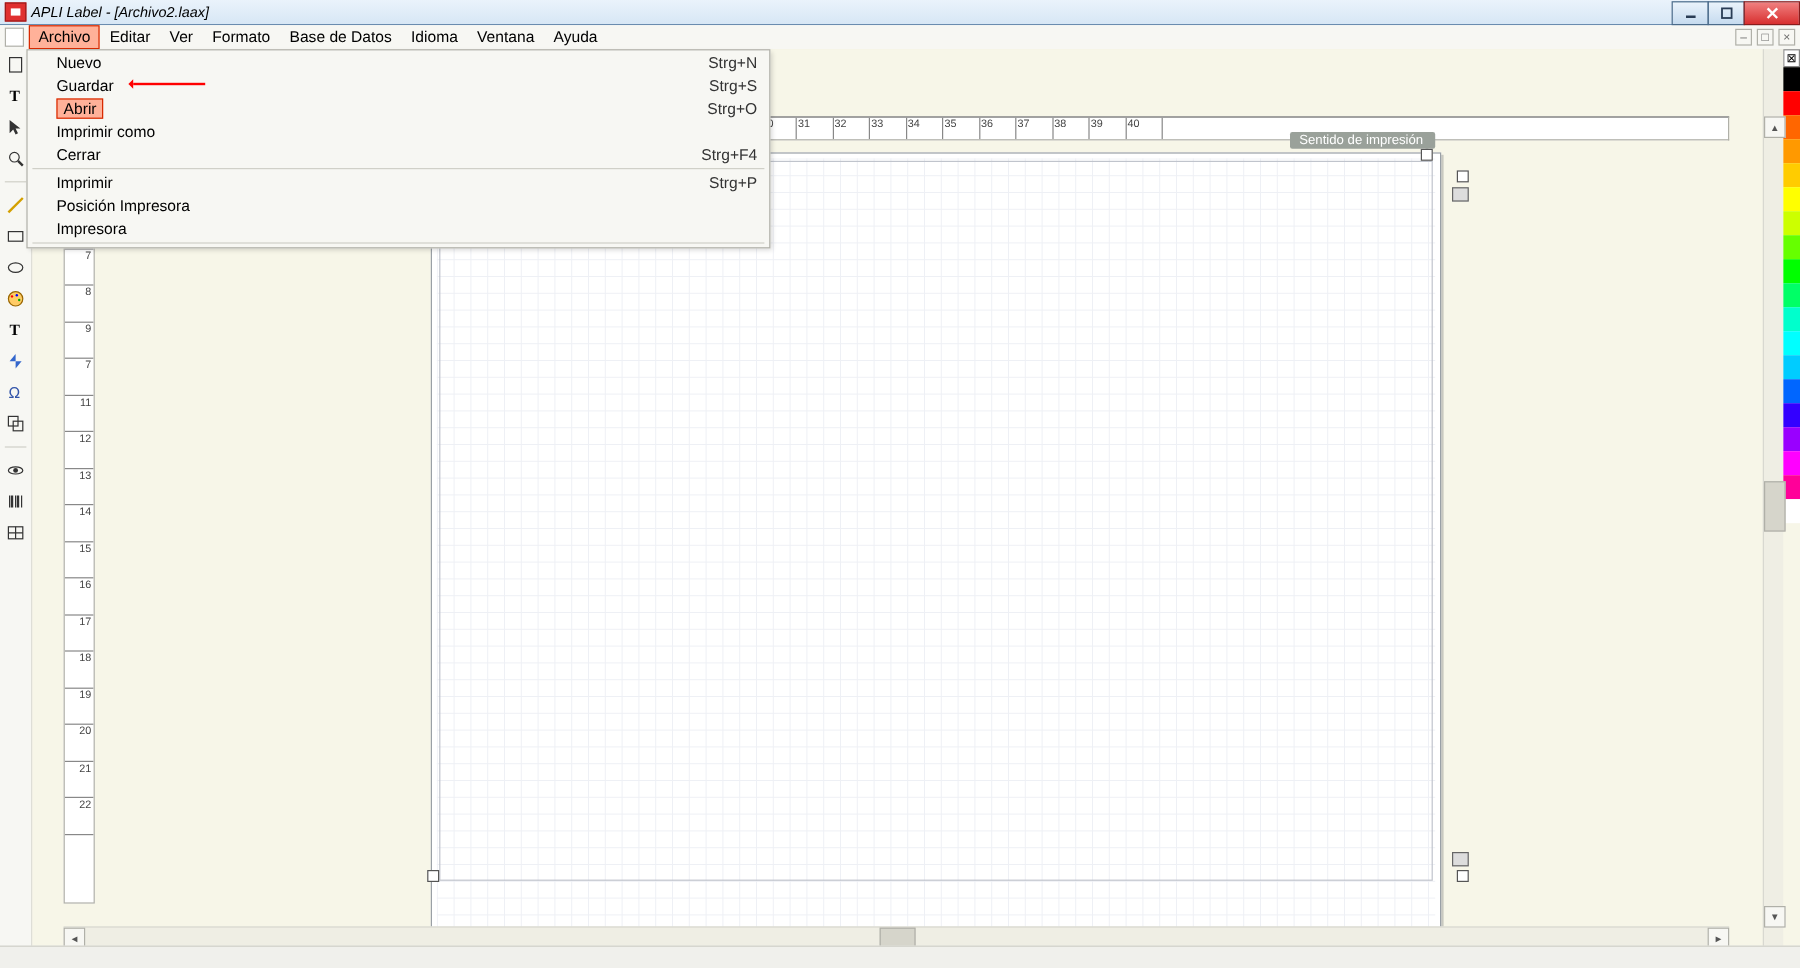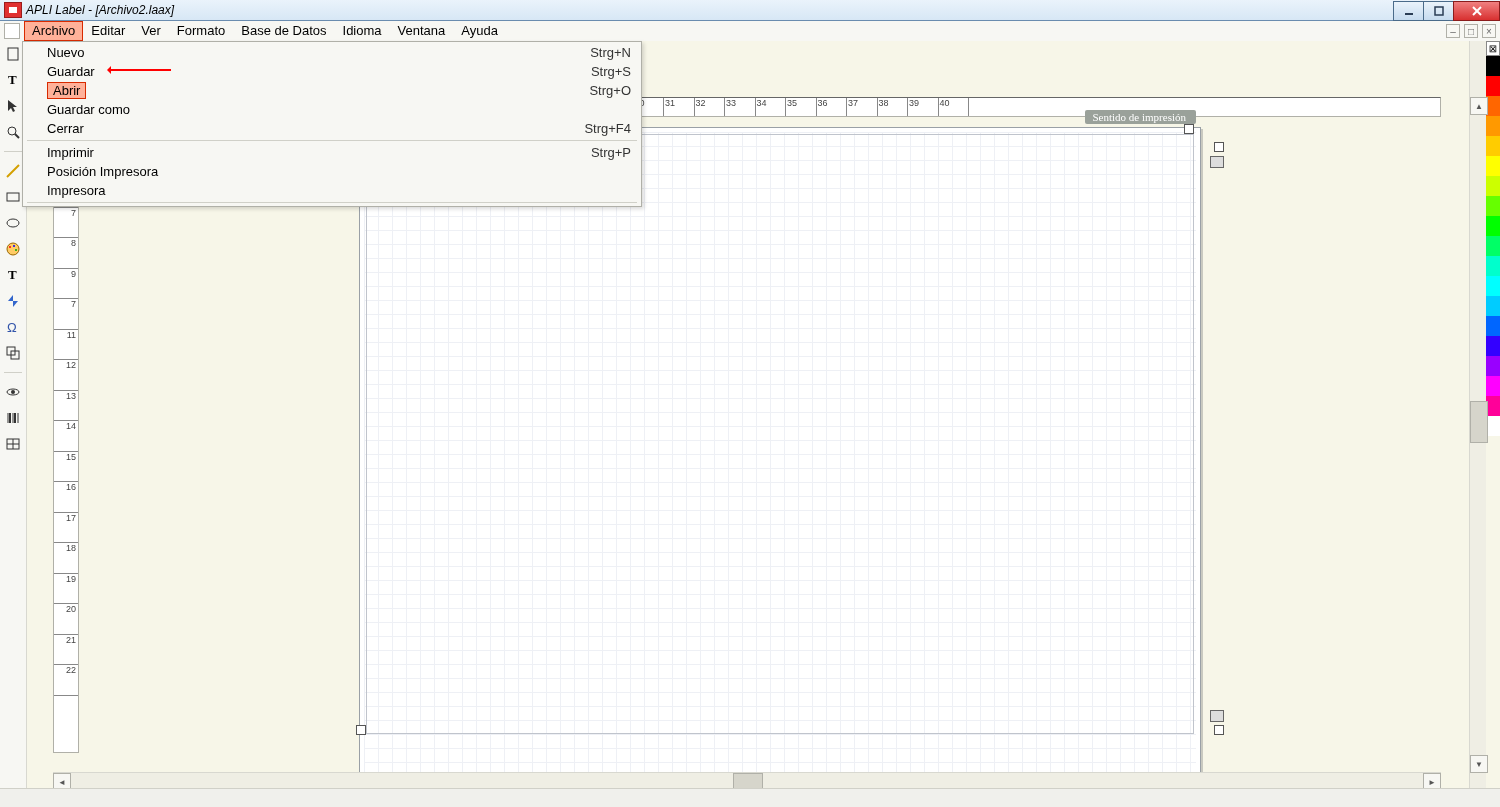--- a/index.html
+++ b/index.html
@@ -41,21 +41,21 @@
   .hruler{position:absolute;left:26px;right:28px;top:56px;height:18px;background:#fff;border:1px solid #b0b0a8;border-top:1px solid #666;display:flex;font-size:9px;color:#444;overflow:hidden;}
   .hruler .tick{width:28.5px;flex:0 0 28.5px;border-right:1px solid #888;text-align:left;padding-left:1px;line-height:9px;padding-top:1px;}
   .vruler{position:absolute;left:26px;top:74px;bottom:36px;width:24px;background:#fff;border:1px solid #b0b0a8;display:flex;flex-direction:column;font-size:9px;color:#444;overflow:hidden;}
   .vruler .tick{height:28.5px;flex:0 0 28.5px;border-bottom:1px solid #888;text-align:right;padding-right:2px;line-height:9px;padding-top:1px;}
   .rulercorner{position:absolute;left:26px;top:56px;width:24px;height:18px;background:#efeede;border:1px solid #b0b0a8;}
   
   .page{position:absolute;left:332px;top:86px;width:840px;height:658px;background:#fff;border:1px solid #9aa0a6;box-shadow:2px 2px 0 #c9c9c0;}
   .page .grid{position:absolute;inset:4px;background-image:linear-gradient(#eef0f5 1px,transparent 1px),linear-gradient(90deg,#eef0f5 1px,transparent 1px);background-size:14px 14px;}
   .page .inner{position:absolute;left:6px;top:6px;right:6px;height:598px;border:1px solid #c0c4cc;}
   .handle{position:absolute;width:8px;height:8px;background:#fff;border:1px solid #555;}
-  .printlabel{position:absolute;right:4px;top:-18px;background:#9aa19a;color:#fff;font-size:11px;padding:1px 10px 1px 8px;border-radius:2px;font-family:Liberation Serif, serif;}
+  .printlabel{position:absolute;right:4px;top:-18px;background:#9aa19a;color:#fff;font-size:11px;padding:1px 10px 1px 8px;border-radius:2px;}
   .printlabel::after{content:"";position:absolute;right:-8px;top:0;border:8px solid transparent;border-left-color:#9aa19a;border-top-width:8px;border-bottom-width:8px;}
   .printicon{position:absolute;width:12px;height:10px;border:1px solid #666;background:#ddd;}
   .pagefoot{position:absolute;left:0;right:0;top:632px;text-align:center;font-size:11px;color:#8a8a82;}
   
   .colorcol{width:14px;display:flex;flex-direction:column;}
   .colorcol .cx{height:13px;background:#fff;border:1px solid #888;display:flex;align-items:center;justify-content:center;font-size:10px;}
   .colorcol .sw{height:20px;}
   
   .vscroll{width:16px;background:#efeee4;border-left:1px solid #d8d8d0;position:relative;}
   .vscroll .btn{position:absolute;left:0;width:16px;height:16px;background:#f7f7f3;border:1px solid #b0b0a8;display:flex;align-items:center;justify-content:center;font-size:8px;color:#555;}
@@ -323,21 +323,21 @@
     </div>
     <div class="row">
       <span class="lbl">Guardar</span>
       <span class="sc">Strg+S</span>
     </div>
     <div class="row hl">
       <span class="lbl"><span class="lbl-box">Abrir</span></span>
       <span class="sc">Strg+O</span>
     </div>
     <div class="row">
-      <span class="lbl">Guardar como</span>
+      <span class="lbl">Imprimir como</span>
       <span class="sc"></span>
     </div>
     <div class="row">
       <span class="lbl">Cerrar</span>
       <span class="sc">Strg+F4</span>
     </div>
     <div class="sep"></div>
     <div class="row">
       <span class="lbl">Imprimir</span>
       <span class="sc">Strg+P</span>

